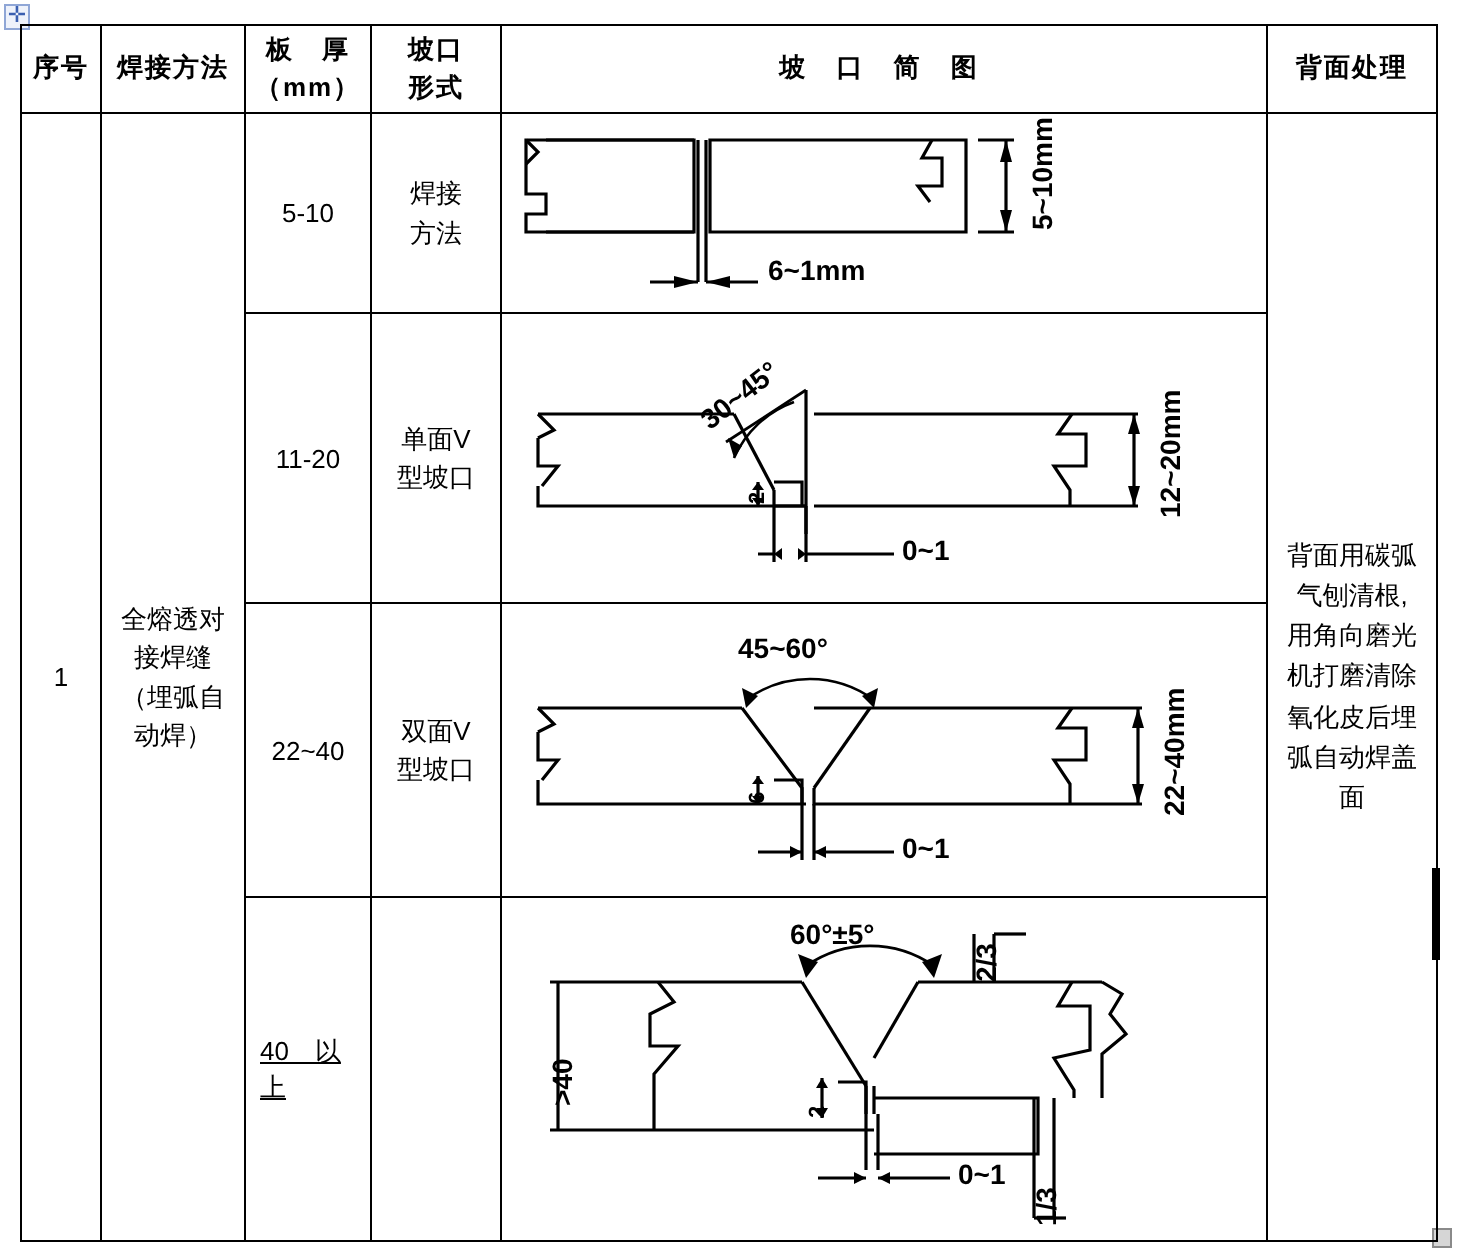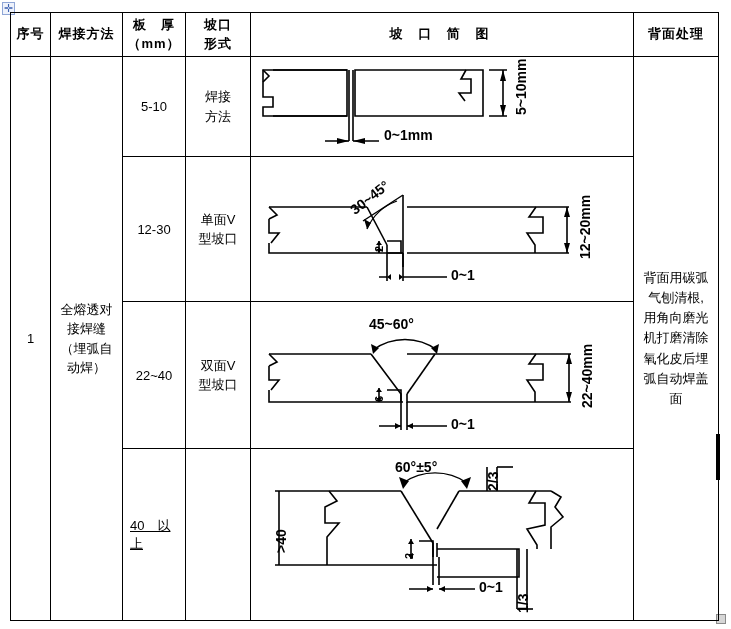--- a/index.html
+++ b/index.html
@@ -122,32 +122,32 @@
             <path d="M74 84 L98 84 M102 84 L128 84"></path>
             <path d="M86 81 L98 84 L86 87 Z" fill="#000" stroke="none"></path>
             <path d="M114 81 L102 84 L114 87 Z" fill="#000" stroke="none"></path>
 
             <path d="M238 13 L256 13 M238 59 L256 59"></path>
             <path d="M252 13 L252 59"></path>
             <path d="M249 24 L252 13 L255 24 Z" fill="#000" stroke="none"></path>
             <path d="M249 48 L252 59 L255 48 Z" fill="#000" stroke="none"></path>
           </g>
         </svg>
-        <div class="lbl" style="left:133px;top:70px">0~1mm</div>
+        <div class="lbl" style="left:133px;top:70px">6~1mm</div>
         <div class="lbl rot90" style="left:262px;top:58px">5~10mm</div>
       </div>
     </td>
 
     <td rowspan="4" class="backtext">
       <div style="width:66px;margin:0 auto;text-align:center;">背面用碳弧气刨清根,用角向磨光机打磨清除氧化皮后埋弧自动焊盖面</div>
     </td>
   </tr>
 
   <tr style="height:144px">
-    <td class="thk">12-30</td>
+    <td class="thk">11-20</td>
     <td class="vtext">
       <div style="width:44px;margin:0 auto;text-align:center;">单面V型坡口</div>
     </td>
     <td>
       <div class="fig" style="height:144px">
         <svg width="383" height="144" viewBox="0 0 383 144">
           <g fill="none" stroke="#000" stroke-width="1.6">
 
             <path d="M18 50 L30 50 M30 50 L116 50"></path>
             <path d="M18 50 L26 58 L18 62 M18 62 L18 76 L28 76 L20 86"></path>

